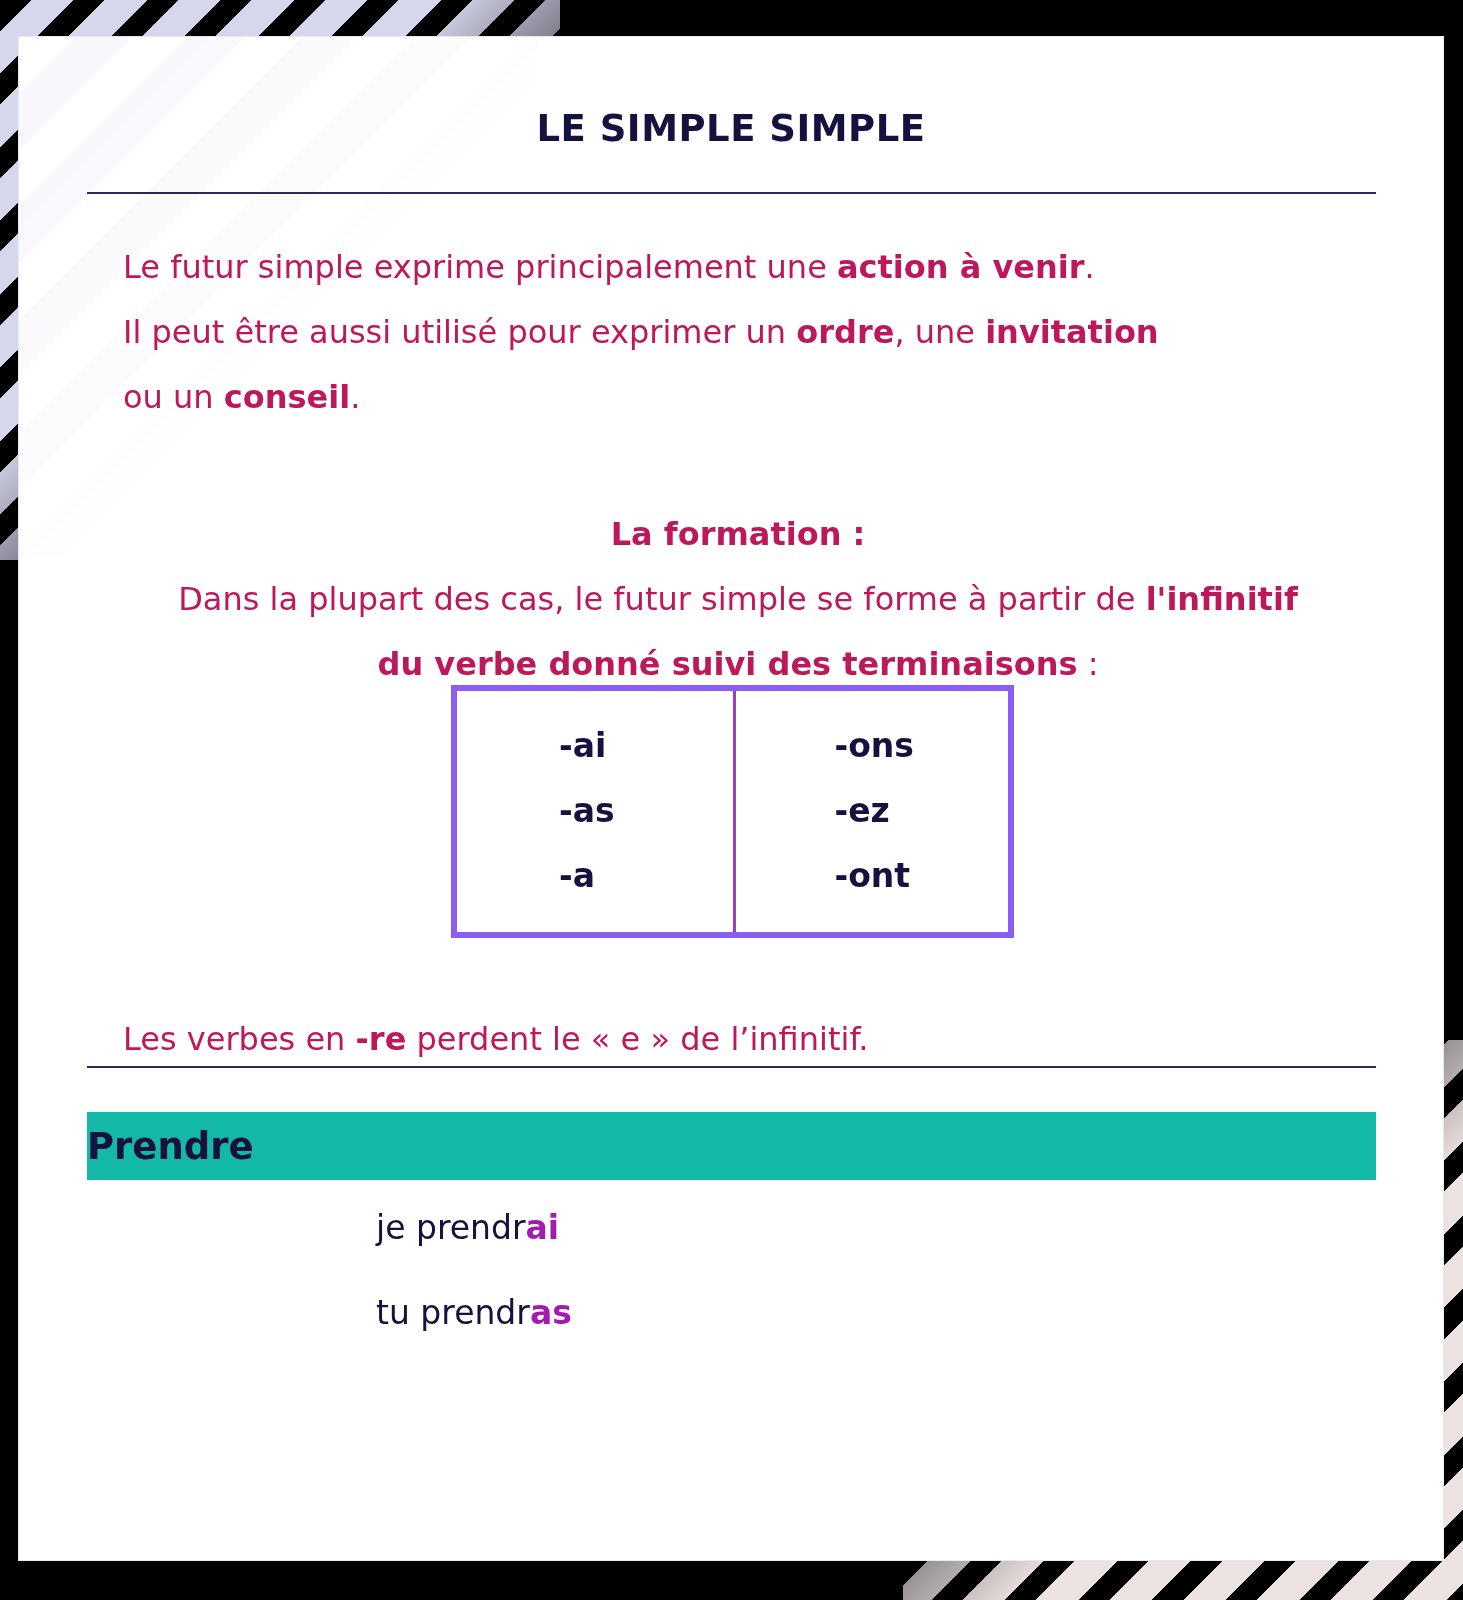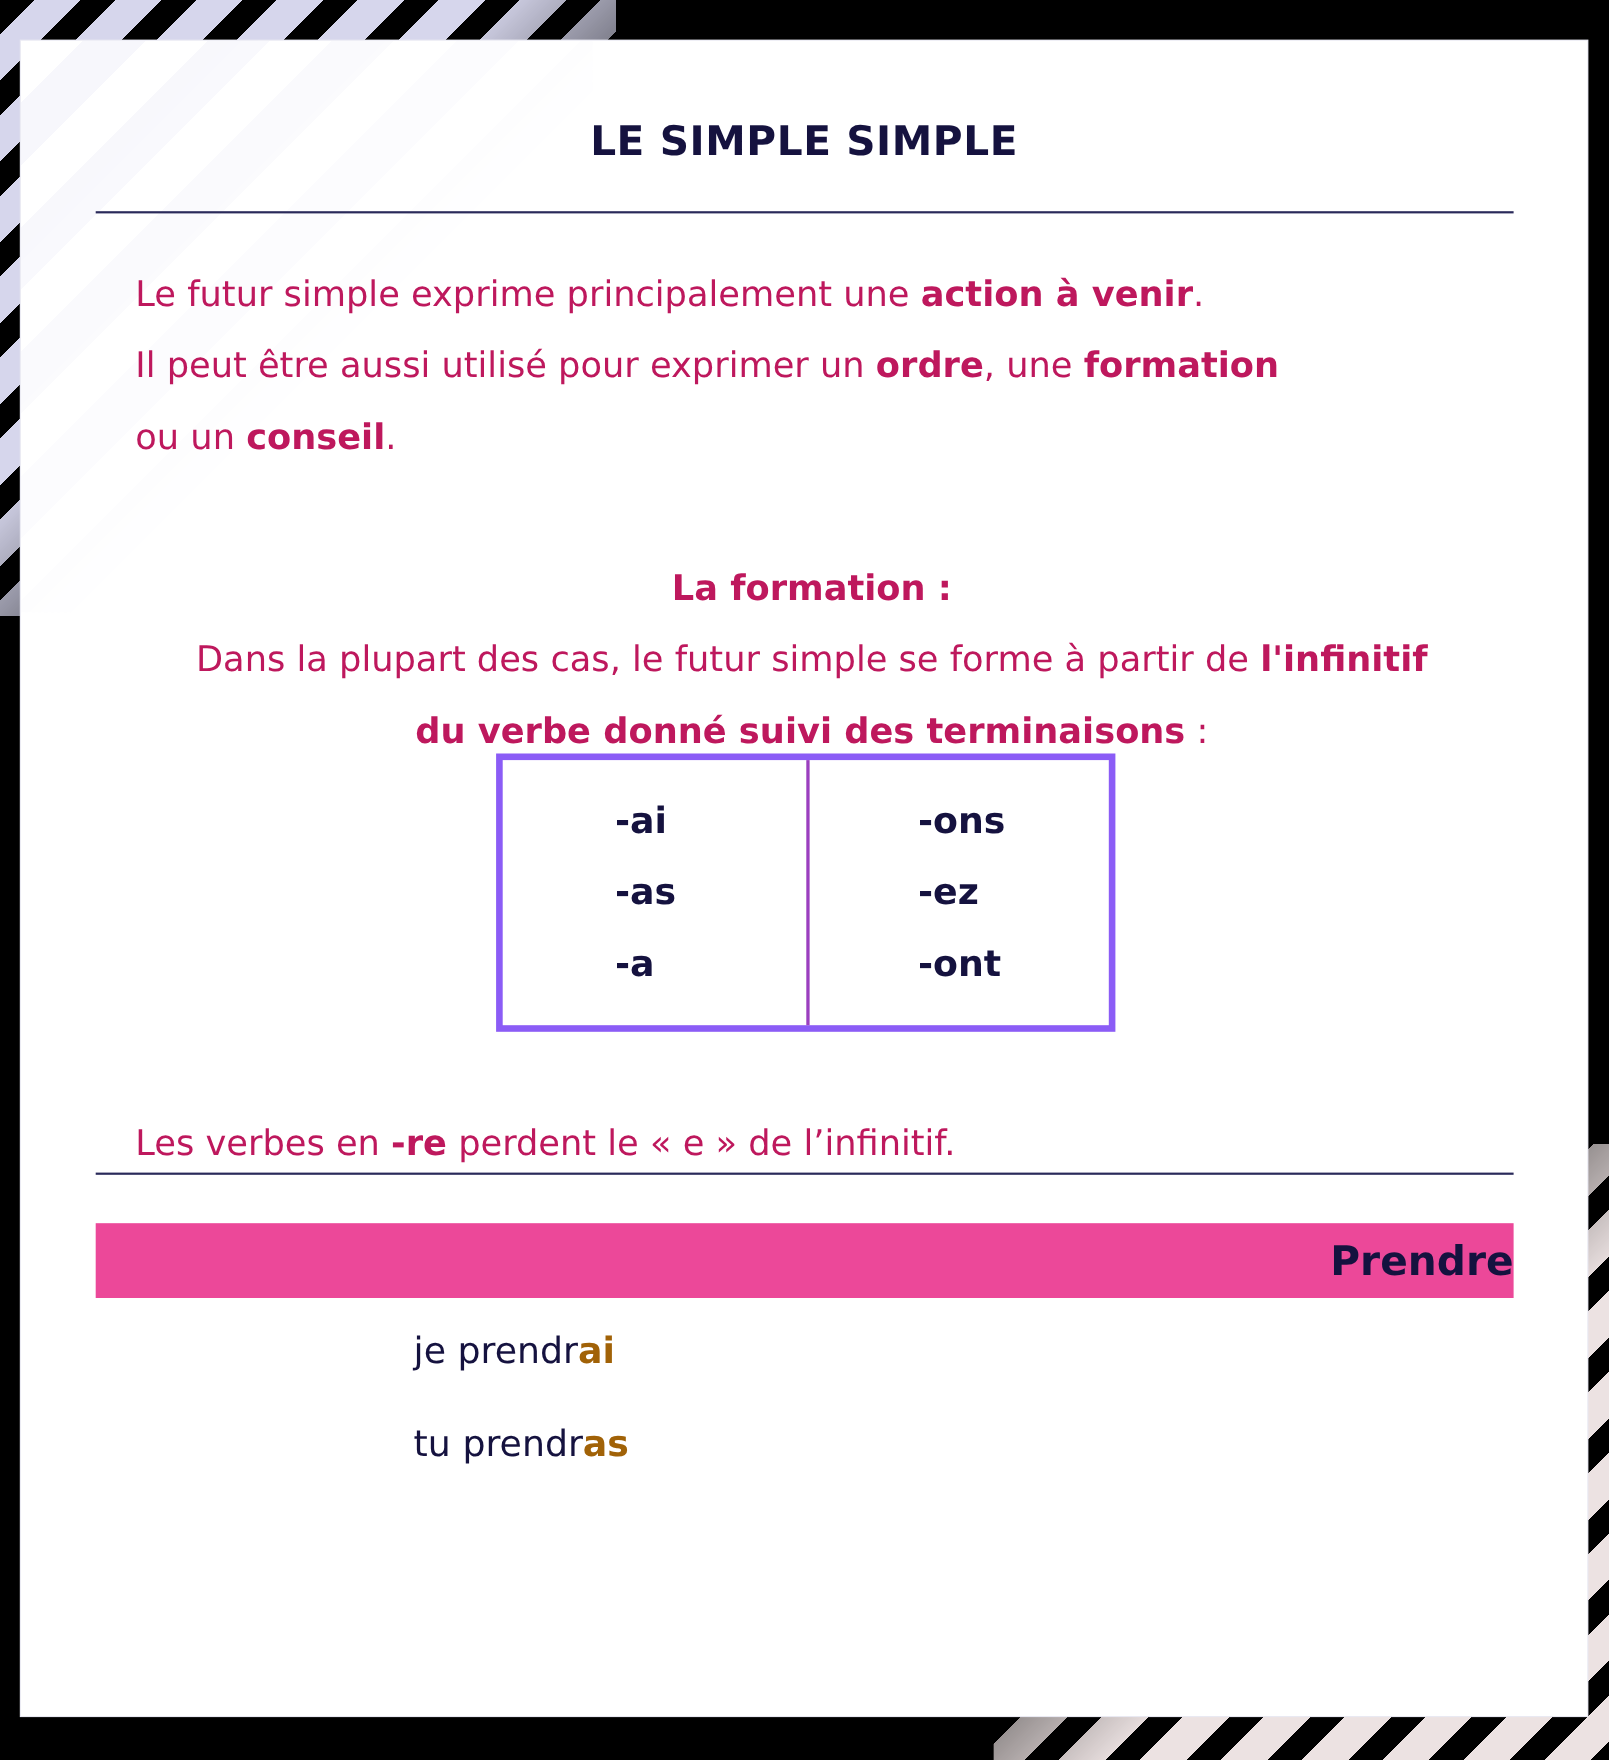--- a/index.html
+++ b/index.html
@@ -58,45 +58,45 @@
     .endings .col {
       flex: 1; padding-top: 22px; box-sizing: border-box;
     }
     .endings .col.left { border-right: 3px solid #9b3fbf; padding-left: 102px; }
     .endings .col.right { padding-left: 99px; }
     .endings .cell {
       font-weight: bold; font-size: 33px; line-height: 65px; color: #15123f;
     }
     .band {
       position: absolute; left: 68px; top: 1075px; width: 1289px; height: 68px;
-      background: #ec4899; display: flex; align-items: center; justify-content: flex-end;
+      background: #14b8a6; display: flex; align-items: center; justify-content: flex-start;
     }
     .band-title { font-weight: bold; font-size: 37px; color: #15123f; }
     .conj {
       position: absolute; top: 1148px; font-size: 33px; line-height: 85px; color: #15123f;
     }
     .conj.left { left: 357px; }
     .conj.right { left: 747px; }
     .conj .row { white-space: nowrap; }
-    .end-purple { color: #a16207; font-weight: bold; }
+    .end-purple { color: #a21caf; font-weight: bold; }
     .end-green { color: #3a8a5a; font-weight: bold; }
   </style>
 </head>
 <body>
 
 <div class="stripes-tl"></div>
 <div class="stripes-br"></div>
 
 <div class="card">
   <div class="title">LE SIMPLE SIMPLE</div>
   <div class="rule r1"></div>
 
   <div class="para p1">
     <div><span>Le futur simple exprime principalement une </span><b>action à venir</b><span>.</span></div>
-    <div><span>Il peut être aussi utilisé pour exprimer un </span><b>ordre</b><span>, une </span><b>formation</b></div>
+    <div><span>Il peut être aussi utilisé pour exprimer un </span><b>ordre</b><span>, une </span><b>invitation</b></div>
     <div><span>ou un </span><b>conseil</b><span>.</span></div>
   </div>
 
   <div class="para p2">
     <div><b>La formation :</b></div>
     <div><span>Dans la plupart des cas, le futur simple se forme à partir de </span><b>l'infinitif</b></div>
     <div><b>du verbe donné suivi des terminaisons</b><span> :</span></div>
   </div>
 
   <div class="endings">

